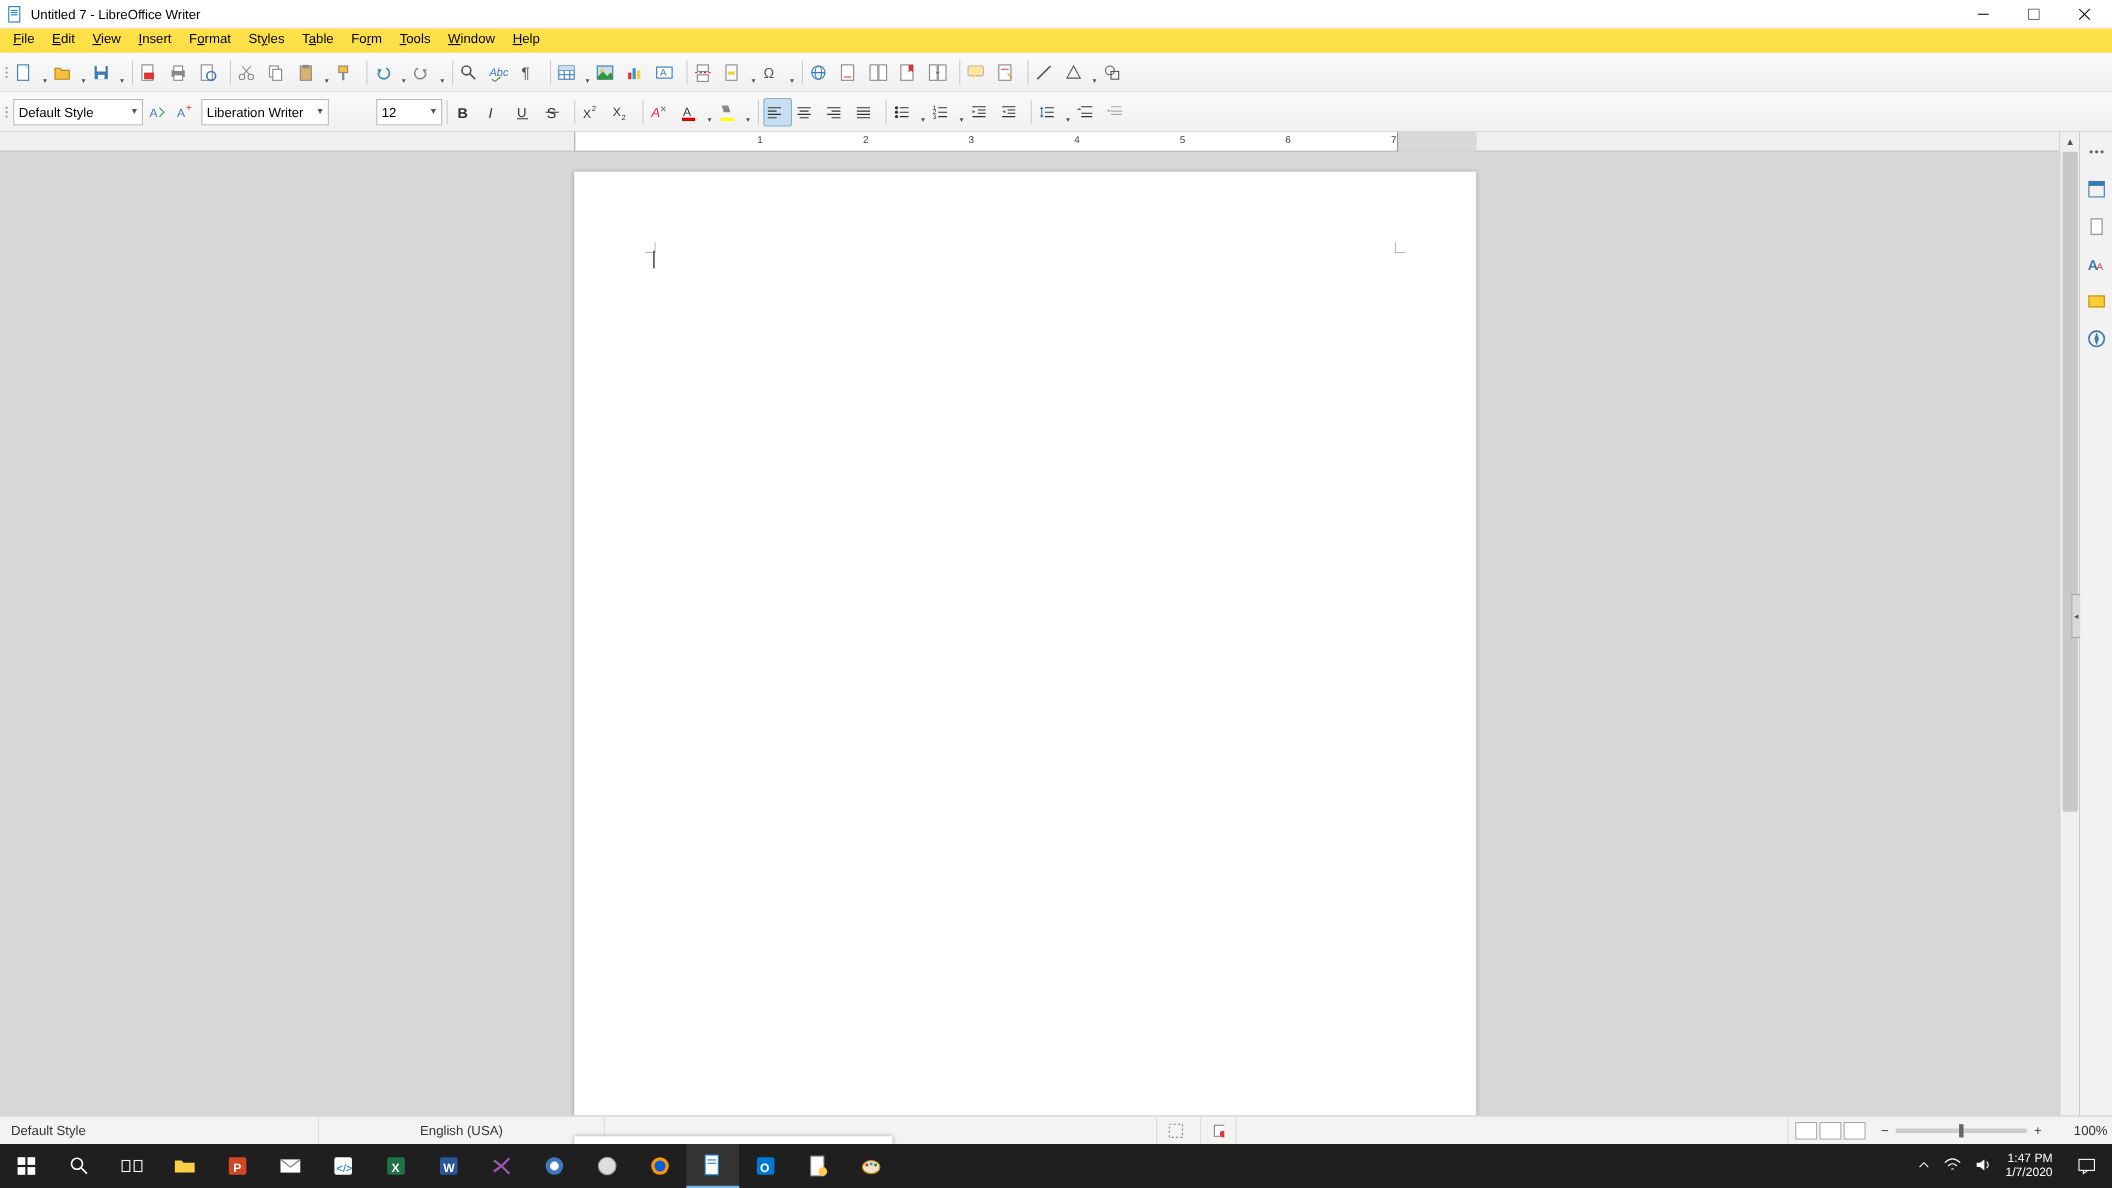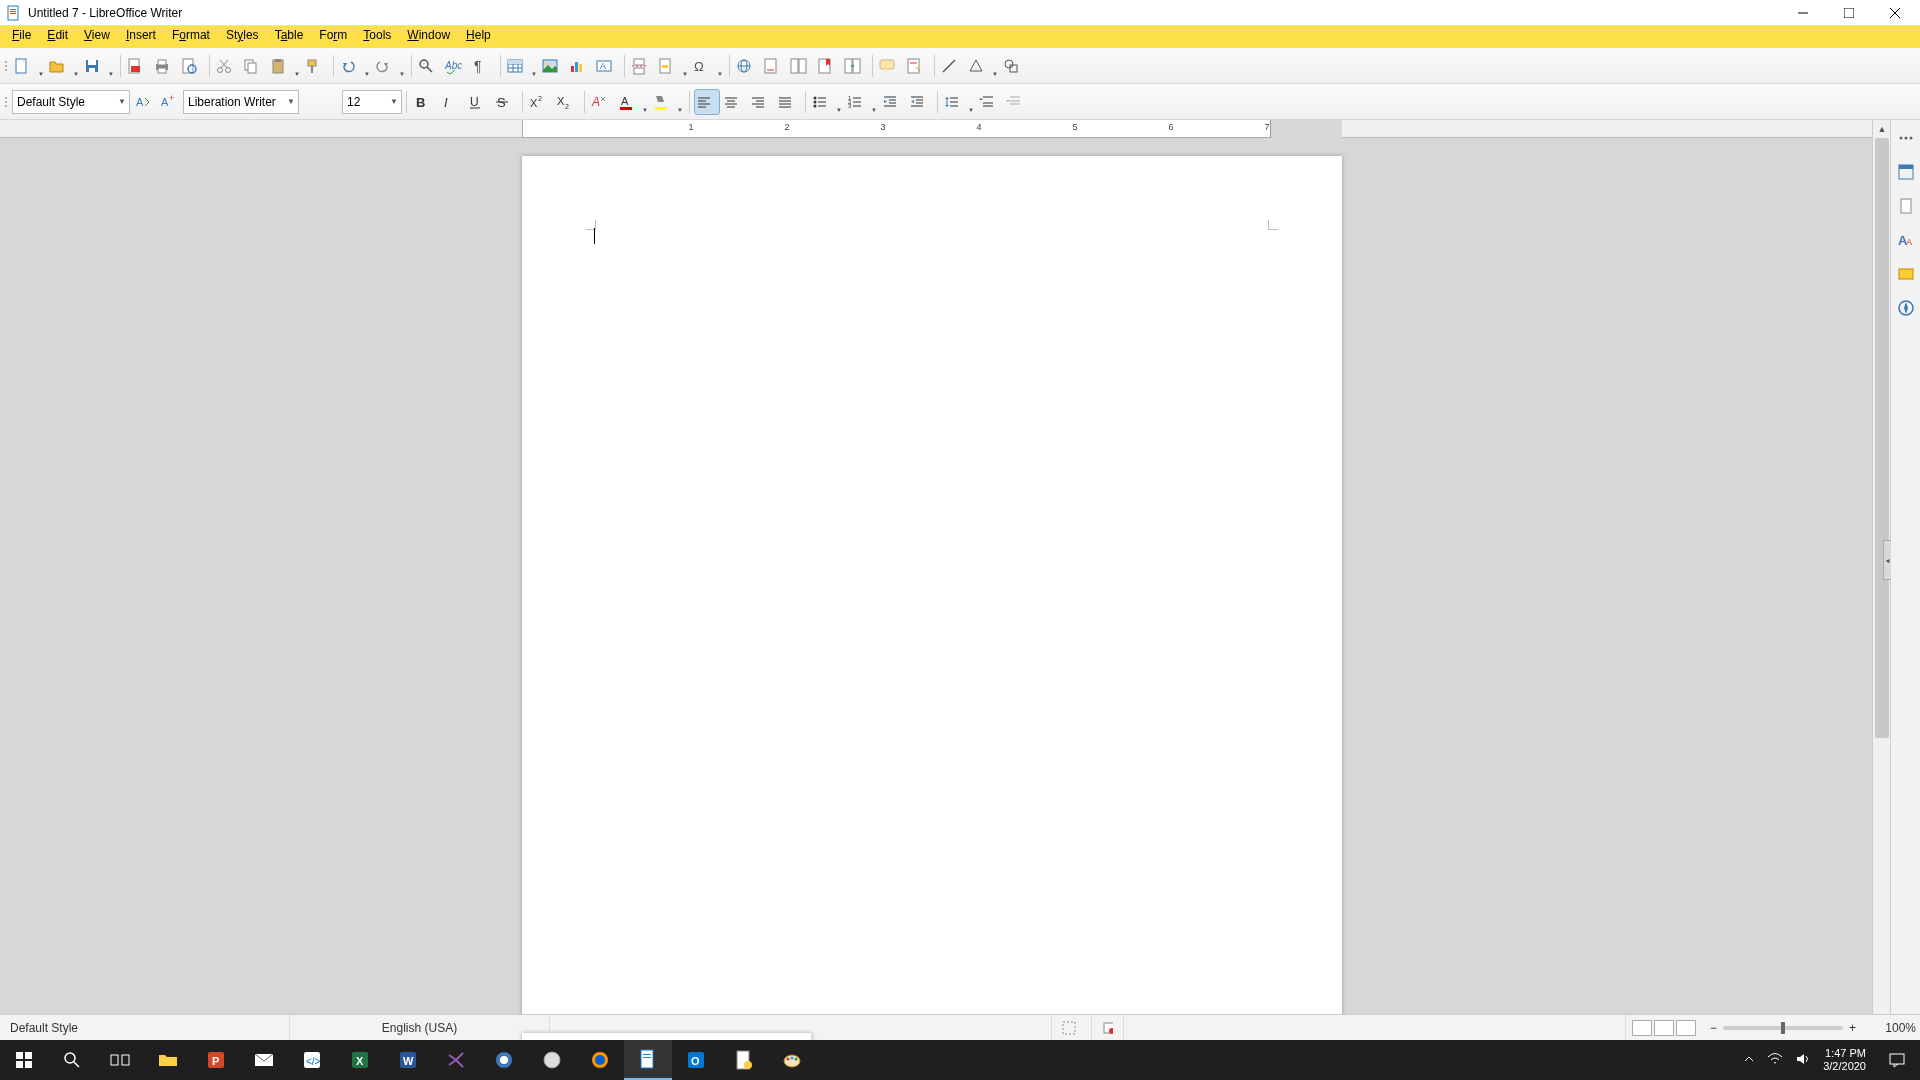--- a/index.html
+++ b/index.html
@@ -773,21 +773,21 @@
         </svg></span>
     <span><svg width="16" height="14">
           <path d="M1 5 Q8 -2 15 5 M4 8 Q8 4 12 8 M7 11 Q8 10 9 11" fill="none" stroke="#fff"></path>
         </svg></span>
     <span><svg width="16" height="14">
           <path d="M2 5 L5 5 L9 2 L9 12 L5 9 L2 9 Z" fill="#fff"></path>
           <path d="M11 4 Q14 7 11 10" fill="none" stroke="#fff"></path>
         </svg></span>
     <div class="clock">
       <div>1:47 PM</div>
-      <div>3/2/2020</div>
+      <div>1/7/2020</div>
     </div>
   </div>
   <div class="notif">
       <svg width="18" height="16">
         <rect x="2" y="2" width="14" height="10" fill="none" stroke="#fff"></rect>
         <path d="M6 12 L6 15 L10 12" fill="none" stroke="#fff"></path>
       </svg>
     </div>
 </div>
 

